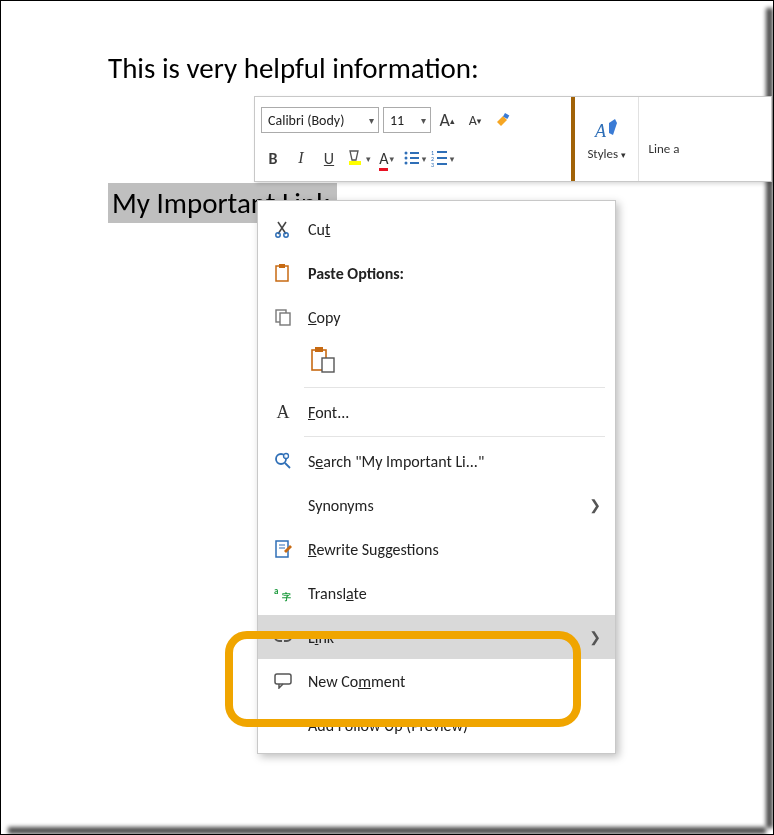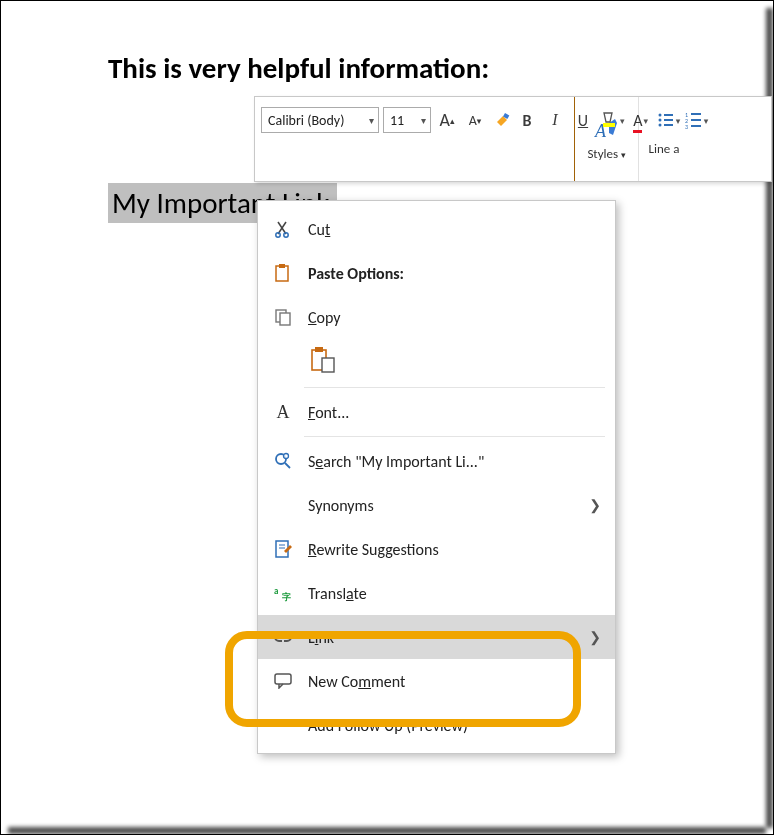--- a/index.html
+++ b/index.html
@@ -39,21 +39,20 @@
     filter: blur(2px);
     opacity: 0.7;
   }
   .doc-text {
     position: absolute;
     left: 108px;
     top: 50px;
     font-size: 29px;
     color: #000;
     font-family: "Calibri", sans-serif;
-    font-weight: bold;
   }
   .selected-text {
     position: absolute;
     left: 108px;
     top: 183px;
     background: #bfbfbf;
     font-size: 29px;
     font-family: "Calibri", sans-serif;
     color: #000;
     padding: 2px 8px 2px 4px;
@@ -66,25 +65,25 @@
     top: 96px;
     height: 86px;
     width: 518px;
     border: 1px solid #c8c8c8;
     background: #fff;
     display: flex;
     align-items: stretch;
     box-shadow: 2px 2px 4px rgba(0,0,0,.15);
   }
   .mini-group {
-    border-right: 1px solid #a16207;
+    border-right: 4px solid #a16207;
     padding: 4px 6px;
     display: flex;
-    flex-direction: row;
-    justify-content: flex-start;
+    flex-direction: column;
+    justify-content: center;
   }
   .mini-row {
     display: flex;
     align-items: center;
     gap: 4px;
     height: 38px;
   }
   .font-name {
     width: 118px;
     height: 26px;

